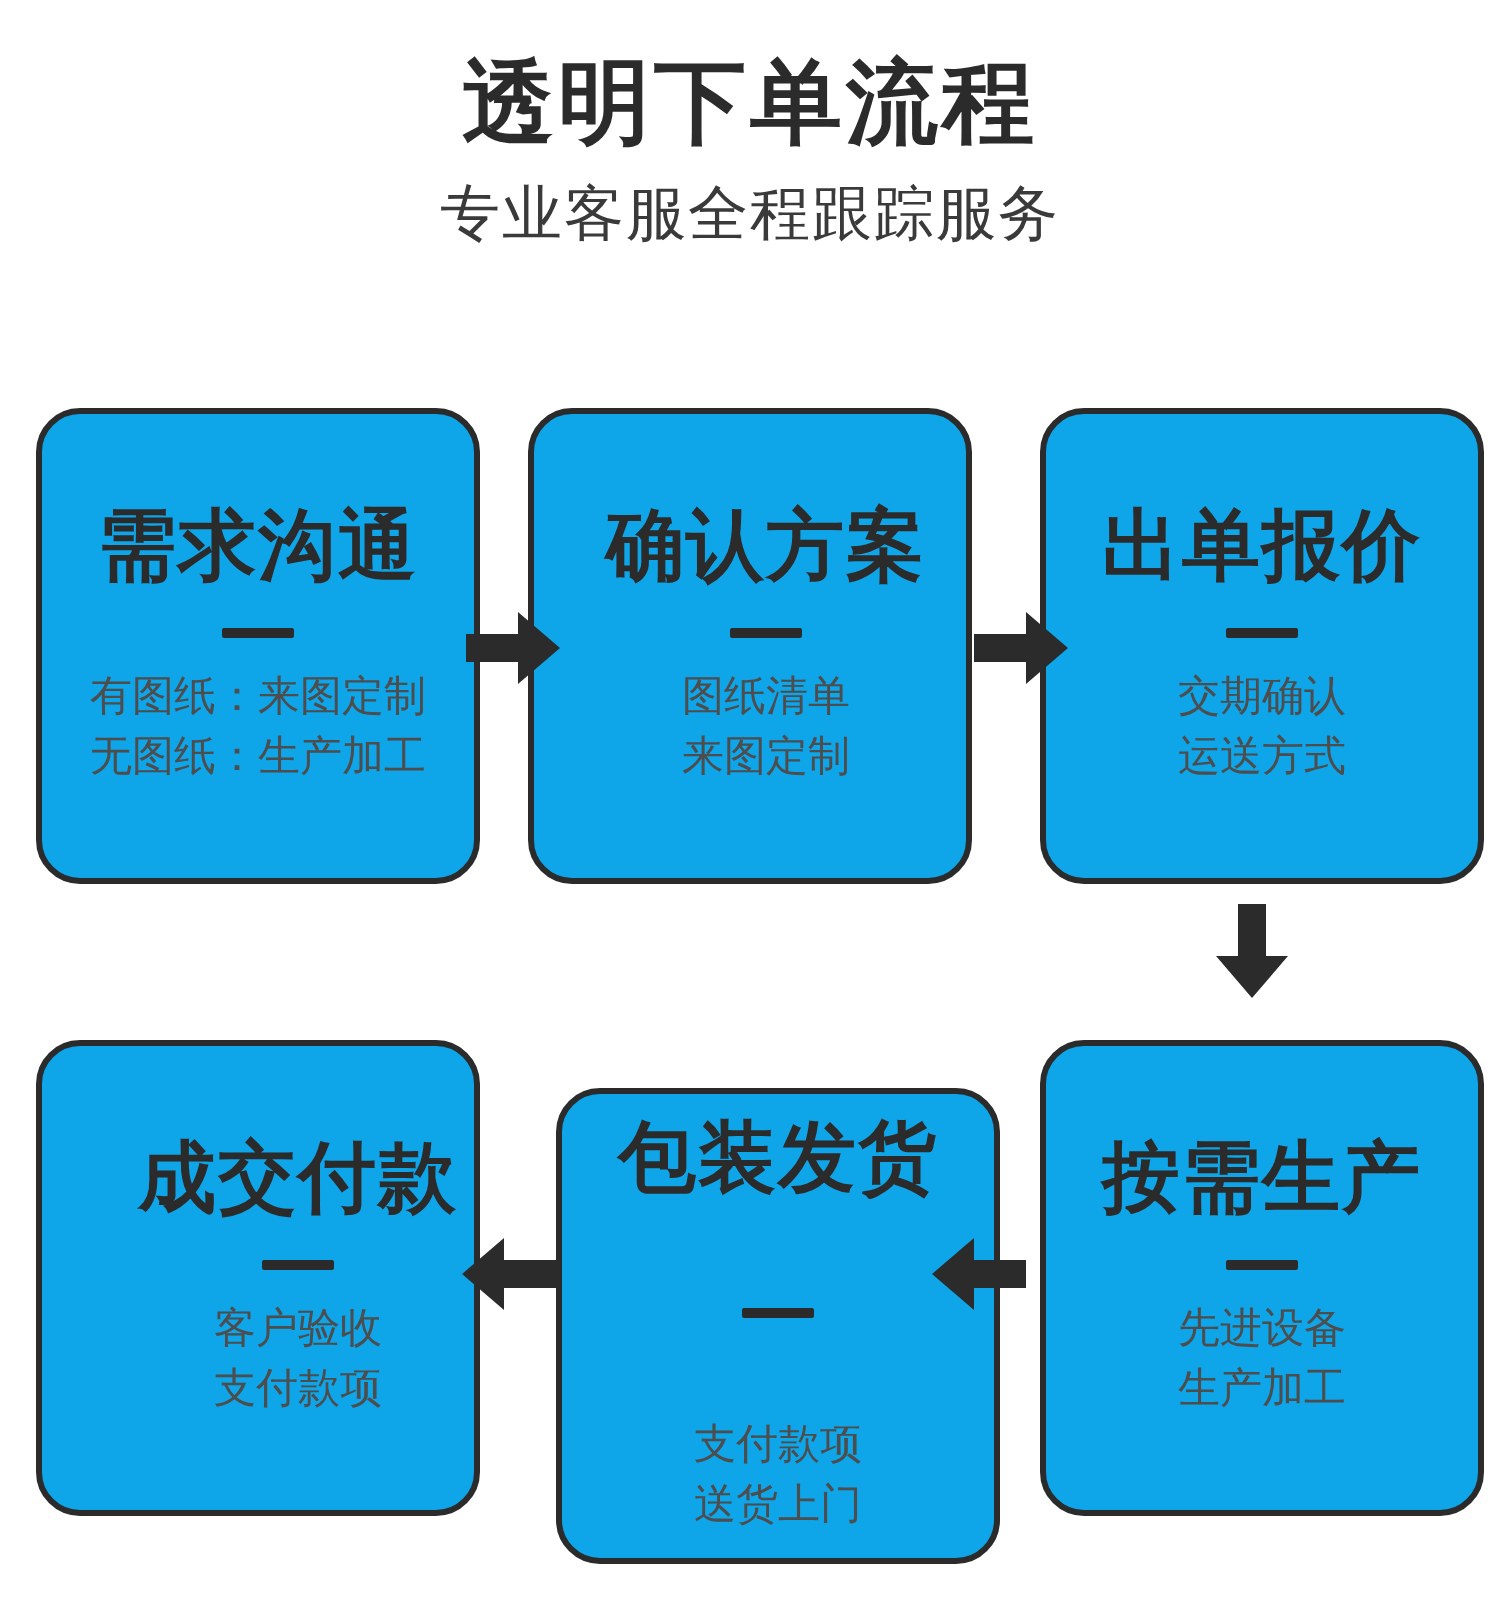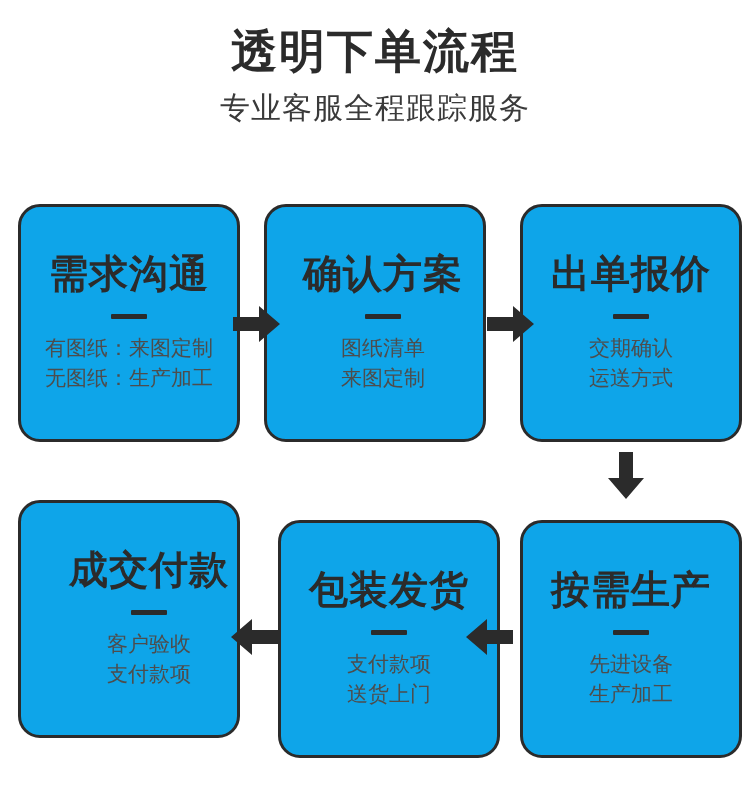--- a/index.html
+++ b/index.html
@@ -92,22 +92,22 @@
     color: #4d4d4d;
     line-height: 1.45;
     white-space: nowrap;
   }
 
   
   .card-1 { left: 18px;  top: 204px; }
   .card-2 { left: 264px; top: 204px; padding-left: 16px; }
   .card-3 { left: 520px; top: 204px; }
   .card-4 { left: 520px; top: 520px; }
-  .card-5 { left: 278px; top: 520px; }
-  .card-6 { left: 18px;  top: 500px; padding-left: 40px; }
+  .card-5 { left: 278px; top: 544px; gap: 34px; }
+  .card-6 { left: 18px;  top: 520px; padding-left: 40px; }
 
   
   .arrow {
     position: absolute;
     display: block;
   }
   .arrow svg { display: block; }
 
   .arrow-1 { left: 233px; top: 306px; }   
   .arrow-2 { left: 487px; top: 306px; }   

